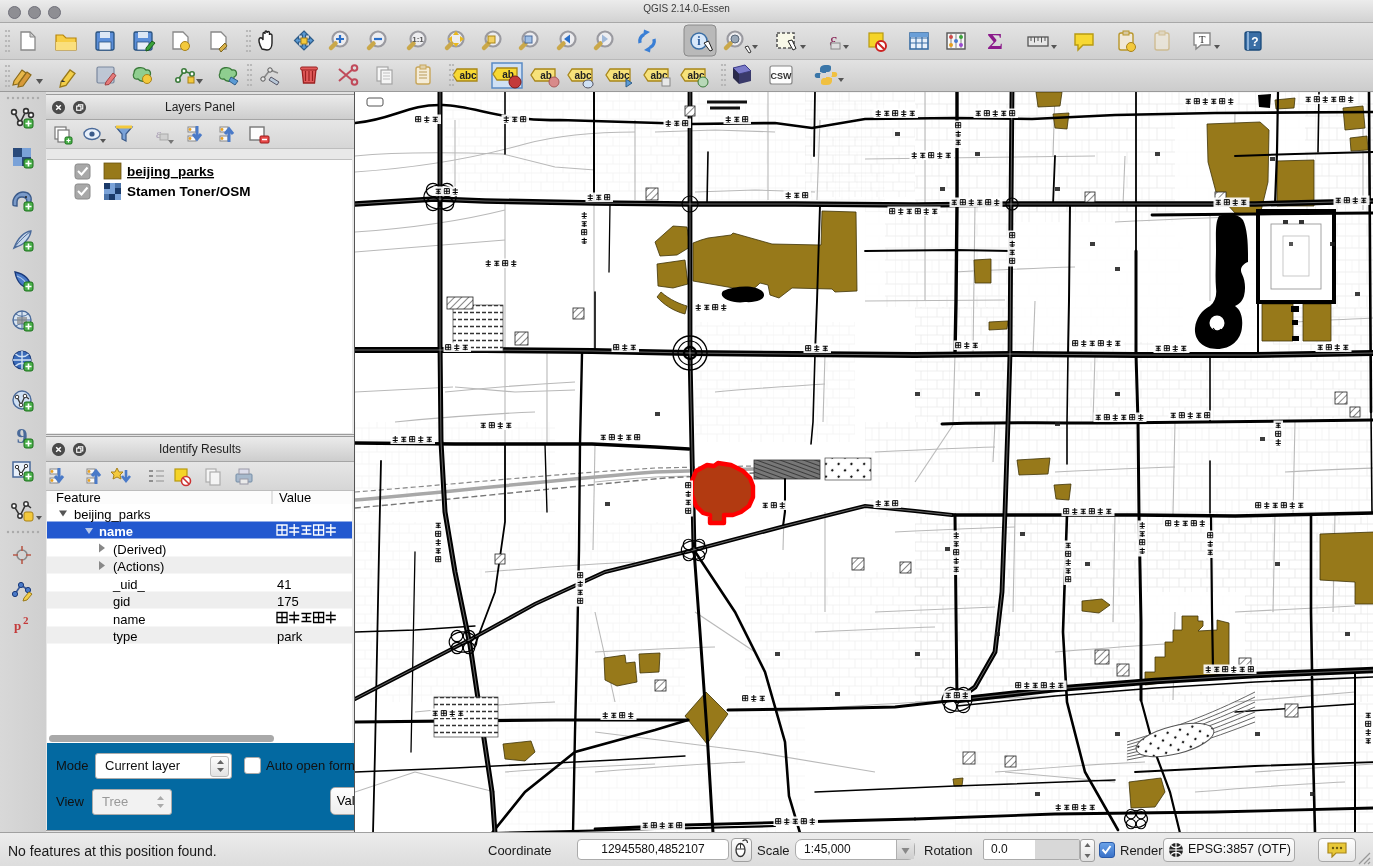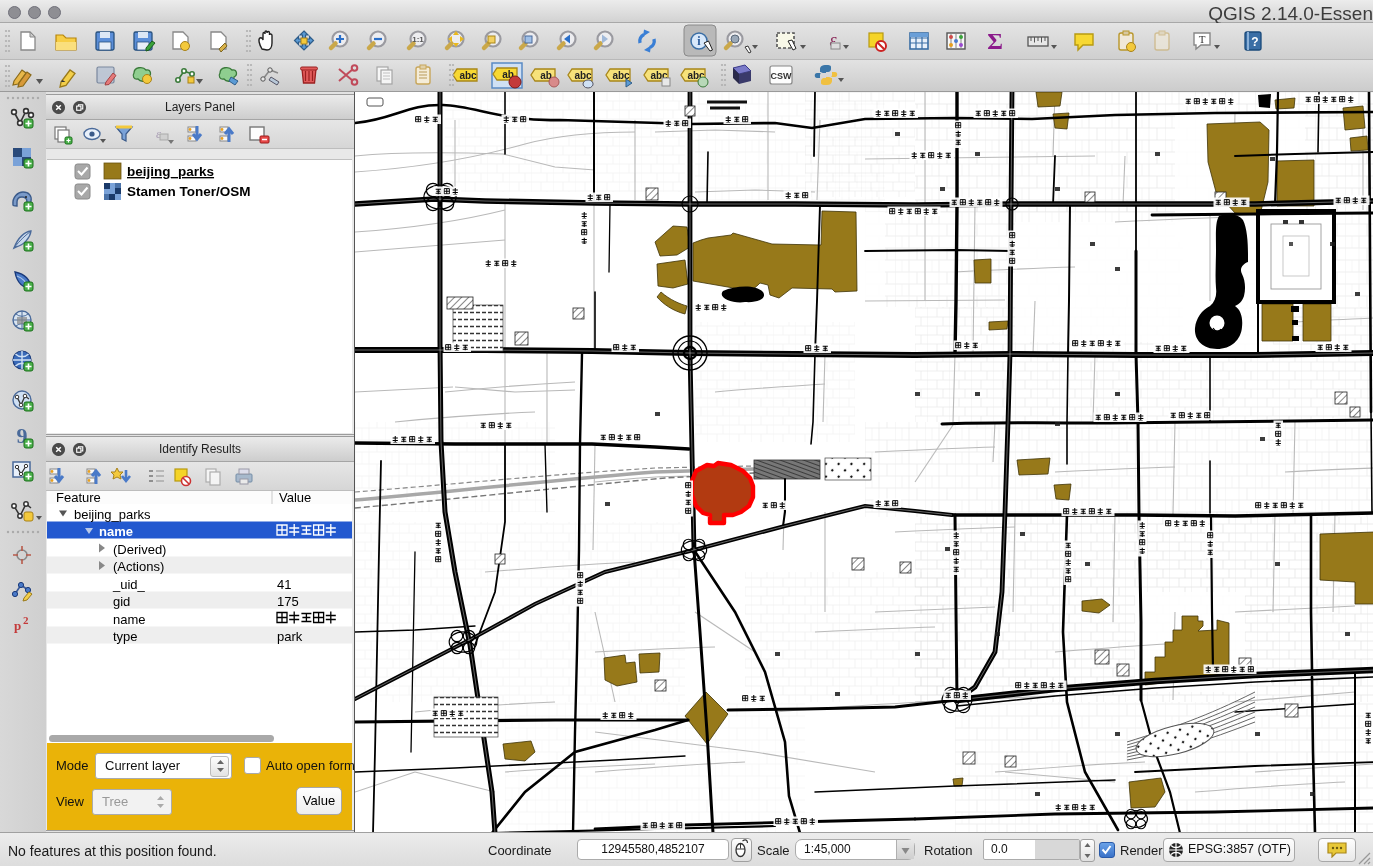--- a/index.html
+++ b/index.html
@@ -1,18 +1,18 @@
 <!DOCTYPE html>
 <html><head><meta charset="utf-8"><style>
 html,body{margin:0;padding:0;}
 body{width:1373px;height:866px;overflow:hidden;font-family:"Liberation Sans",sans-serif;background:#e0e0e0;position:relative;}
 .abs{position:absolute;}
 #titlebar{left:0;top:0;width:1373px;height:22px;background:linear-gradient(#ececec,#d2d2d2);border-bottom:1px solid #a8a8a8;}
 .tl{position:absolute;top:5.5px;width:11px;height:11px;border-radius:50%;background:#8e8e93;border:0.5px solid #70707a;}
-#title{position:absolute;top:3px;left:0;width:1373px;text-align:right;font-size:19px;color:#3c3c3c;}
+#title{position:absolute;top:3px;left:0;width:1373px;text-align:center;font-size:10px;color:#3c3c3c;}
 #toolbar1{left:0;top:23px;width:1373px;height:36px;background:linear-gradient(#e4e4e4,#cfcfcf);border-bottom:1px solid #b8b8b8;}
 #toolbar2{left:0;top:60px;width:1373px;height:31px;background:linear-gradient(#e2e2e2,#cccccc);border-bottom:1px solid #9a9a9a;}
 #leftbar{left:0;top:92px;width:46px;height:740px;background:linear-gradient(90deg,#d8d8d8,#cfcfcf);border-right:1px solid #b0b0b0;}
 #dockgap{left:46px;top:92px;width:308px;height:740px;background:#e3e3e3;}
 .panel{position:absolute;background:#e8e8e8;border:1px solid #9c9c9c;border-left:none;overflow:hidden;}
 .ptitle{position:absolute;left:0;top:0;width:100%;height:24px;background:linear-gradient(#ebebeb,#cdcdcd);border-bottom:1px solid #a5a5a5;}
 .ptitle .txt{position:absolute;width:100%;text-align:center;top:5px;font-size:12px;color:#222;}
 .pbtn{position:absolute;top:6px;width:13px;height:13px;border-radius:50%;background:#5a5a5a;color:#fff;}
 .ptool{position:absolute;left:0;top:25px;width:100%;height:28px;background:linear-gradient(#e6e6e6,#d6d6d6);border-bottom:1px solid #bdbdbd;}
 .white{background:#fff;}
@@ -644,21 +644,21 @@
           <path d="M247.2,120.5 v12 M242.2,124.5 h10 M242.2,128.5 h10"></path>
           <path d="M254.4,122.5 h10 M255.4,126.5 h8 M254.4,130.5 h10 M259.4,122.5 v8"></path>
           <path d="M266.6,121.5 h10 v10 h-10 z M266.6,126.5 h10 M271.6,121.5 v10"></path>
           <path d="M283.8,120.5 v12 M278.8,124.5 h10 M278.8,128.5 h10"></path>
         </g>
 <text x="66" y="150" font-family="Liberation Sans" font-size="13" fill="#000">type</text>
         <text x="230" y="150" font-family="Liberation Sans" font-size="13" fill="#000">park</text>
 <rect x="2" y="244" width="225" height="7" rx="3.5" fill="#a9a9a9"></rect>
       </svg>
   </div>
-  <div class="abs" style="left:1px;top:306px;width:305px;height:112px;background:#eab308;" id="identBottom">
+  <div class="abs" style="left:1px;top:306px;width:305px;height:112px;background:#0369a1;padding-left:34px;" id="identBottom">
 <div class="lbl" style="left:9px;top:15px;">Mode</div>
 <div class="field" style="left:48px;top:10px;width:135px;height:24px;">
   <span style="position:absolute;left:9px;top:4px;font-size:13px;">Current layer</span>
   <span style="position:absolute;right:2px;top:2px;width:17px;height:19px;background:linear-gradient(#fdfdfd,#e3e3e3);border:1px solid #bbb;border-radius:3px;"></span>
   <svg style="position:absolute;right:5px;top:5px;" width="11" height="14">
           <path d="M5.5,1 L9,5 H2 Z M5.5,13 L2,9 H9 Z" fill="#666"></path>
         </svg>
 </div>
 <span style="position:absolute;left:197px;top:14px;width:15px;height:15px;background:#fff;border:1px solid #aaa;border-radius:3px;"></span>
 <div class="lbl" style="left:219px;top:15px;white-space:nowrap;">Auto open form</div>

